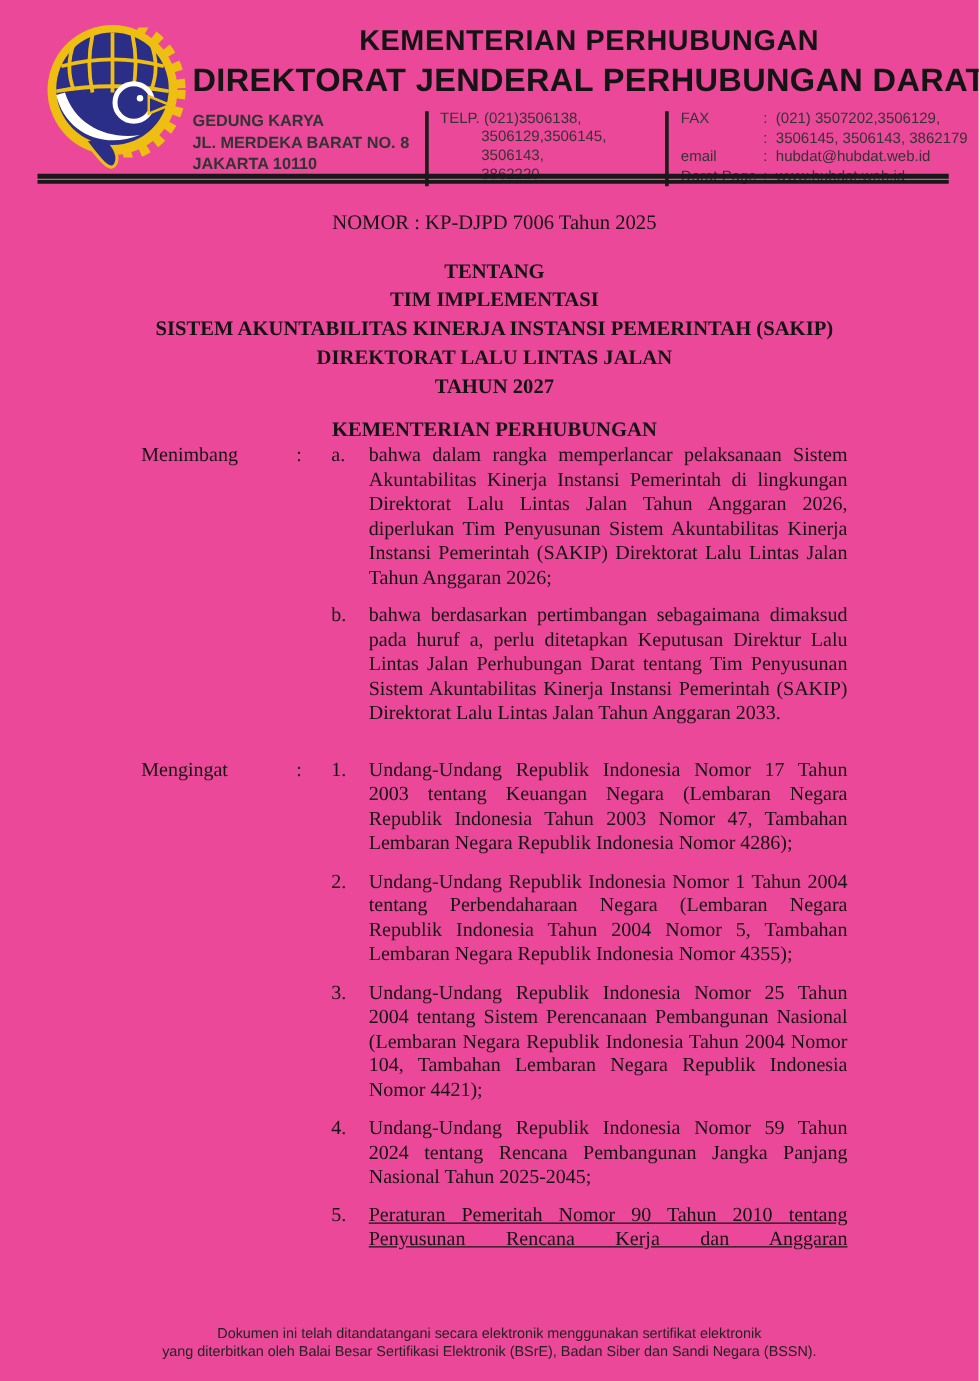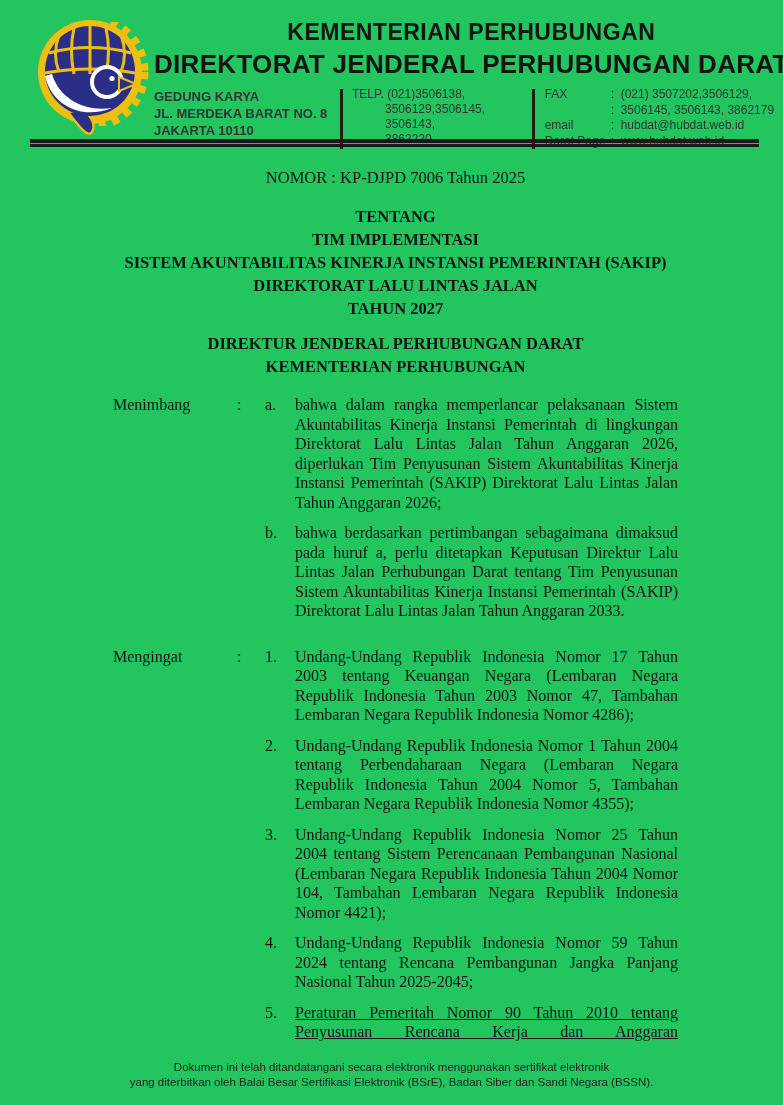--- a/index.html
+++ b/index.html
@@ -1,19 +1,19 @@
 <!DOCTYPE html>
 <html><head>
 <meta charset="utf-8">
 <style>
   * { margin:0; padding:0; box-sizing:border-box; }
   html,body { background:#ffffff; }
   .page {
     position:relative; width:783px; height:1105px; margin:0 auto;
-    background:#22c55e; color:#161616; overflow:hidden;
+    background:#ec4899; color:#161616; overflow:hidden;
     font-family:"Liberation Serif", serif;
   }
 
   
   .letterhead { position:absolute; left:30px; top:12px; width:730px; display:flex; }
   .logo-wrap { width:124px; flex:none; padding-top:4px; }
   .head-right { flex:1; font-family:"Liberation Sans", sans-serif; }
   .ministry-line {
     text-align:center; font-weight:bold; font-size:23px; letter-spacing:.5px;
     color:#141414; margin-top:7px;
@@ -40,21 +40,21 @@
   }
 
   
   .doc { position:absolute; left:113px; top:166px; width:565px; font-size:16.5px; color:#141414; }
   .tb { text-align:center; line-height:23px; }
   .tb .b { font-weight:bold; }
   .tb-group2 { margin-top:16px; }
   .tb-group3 { margin-top:12px; }
 
   .clause { display:flex; font-size:16px; line-height:19.5px; }
-  .clause-menimbang { margin-top:17px; }
+  .clause-menimbang { }
   .clause-mengingat { margin-top:26px; }
   .clabel { width:124px; flex:none; }
   .ccolon { width:28px; flex:none; }
   .citems { flex:1; display:flex; flex-direction:column; gap:11px; }
   .citem { display:flex; }
   .cmark { width:30px; flex:none; }
   .ctext { flex:1; text-align:justify; }
   .justify-last { text-align-last:justify;text-decoration:underline; }
 
   
@@ -147,21 +147,20 @@
     <div class="tb">
       <div>NOMOR : KP-DJPD 7006 Tahun 2025</div>
       <div class="tb-group2">
         <div class="b">TENTANG</div>
         <div class="b">TIM IMPLEMENTASI</div>
         <div class="b">SISTEM AKUNTABILITAS KINERJA INSTANSI PEMERINTAH (SAKIP)</div>
         <div class="b">DIREKTORAT LALU LINTAS JALAN</div>
         <div class="b">TAHUN 2027</div>
       </div>
       <div class="tb-group3">
-        <div class="b">DIREKTUR JENDERAL PERHUBUNGAN DARAT</div>
         <div class="b">KEMENTERIAN PERHUBUNGAN</div>
       </div>
     </div>
 
     <div class="clause clause-menimbang">
       <div class="clabel">Menimbang</div>
       <div class="ccolon">:</div>
       <div class="citems">
         <div class="citem">
           <div class="cmark">a.</div>

